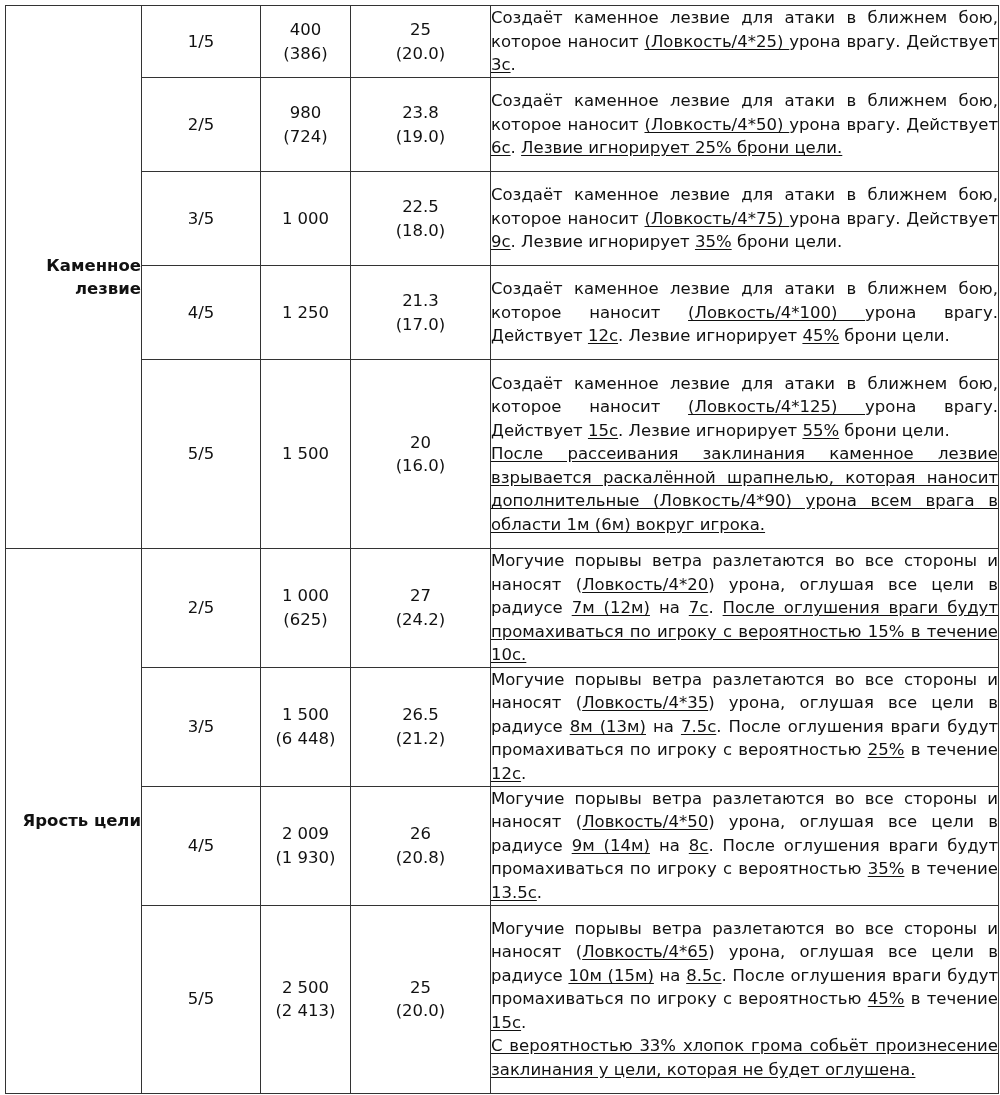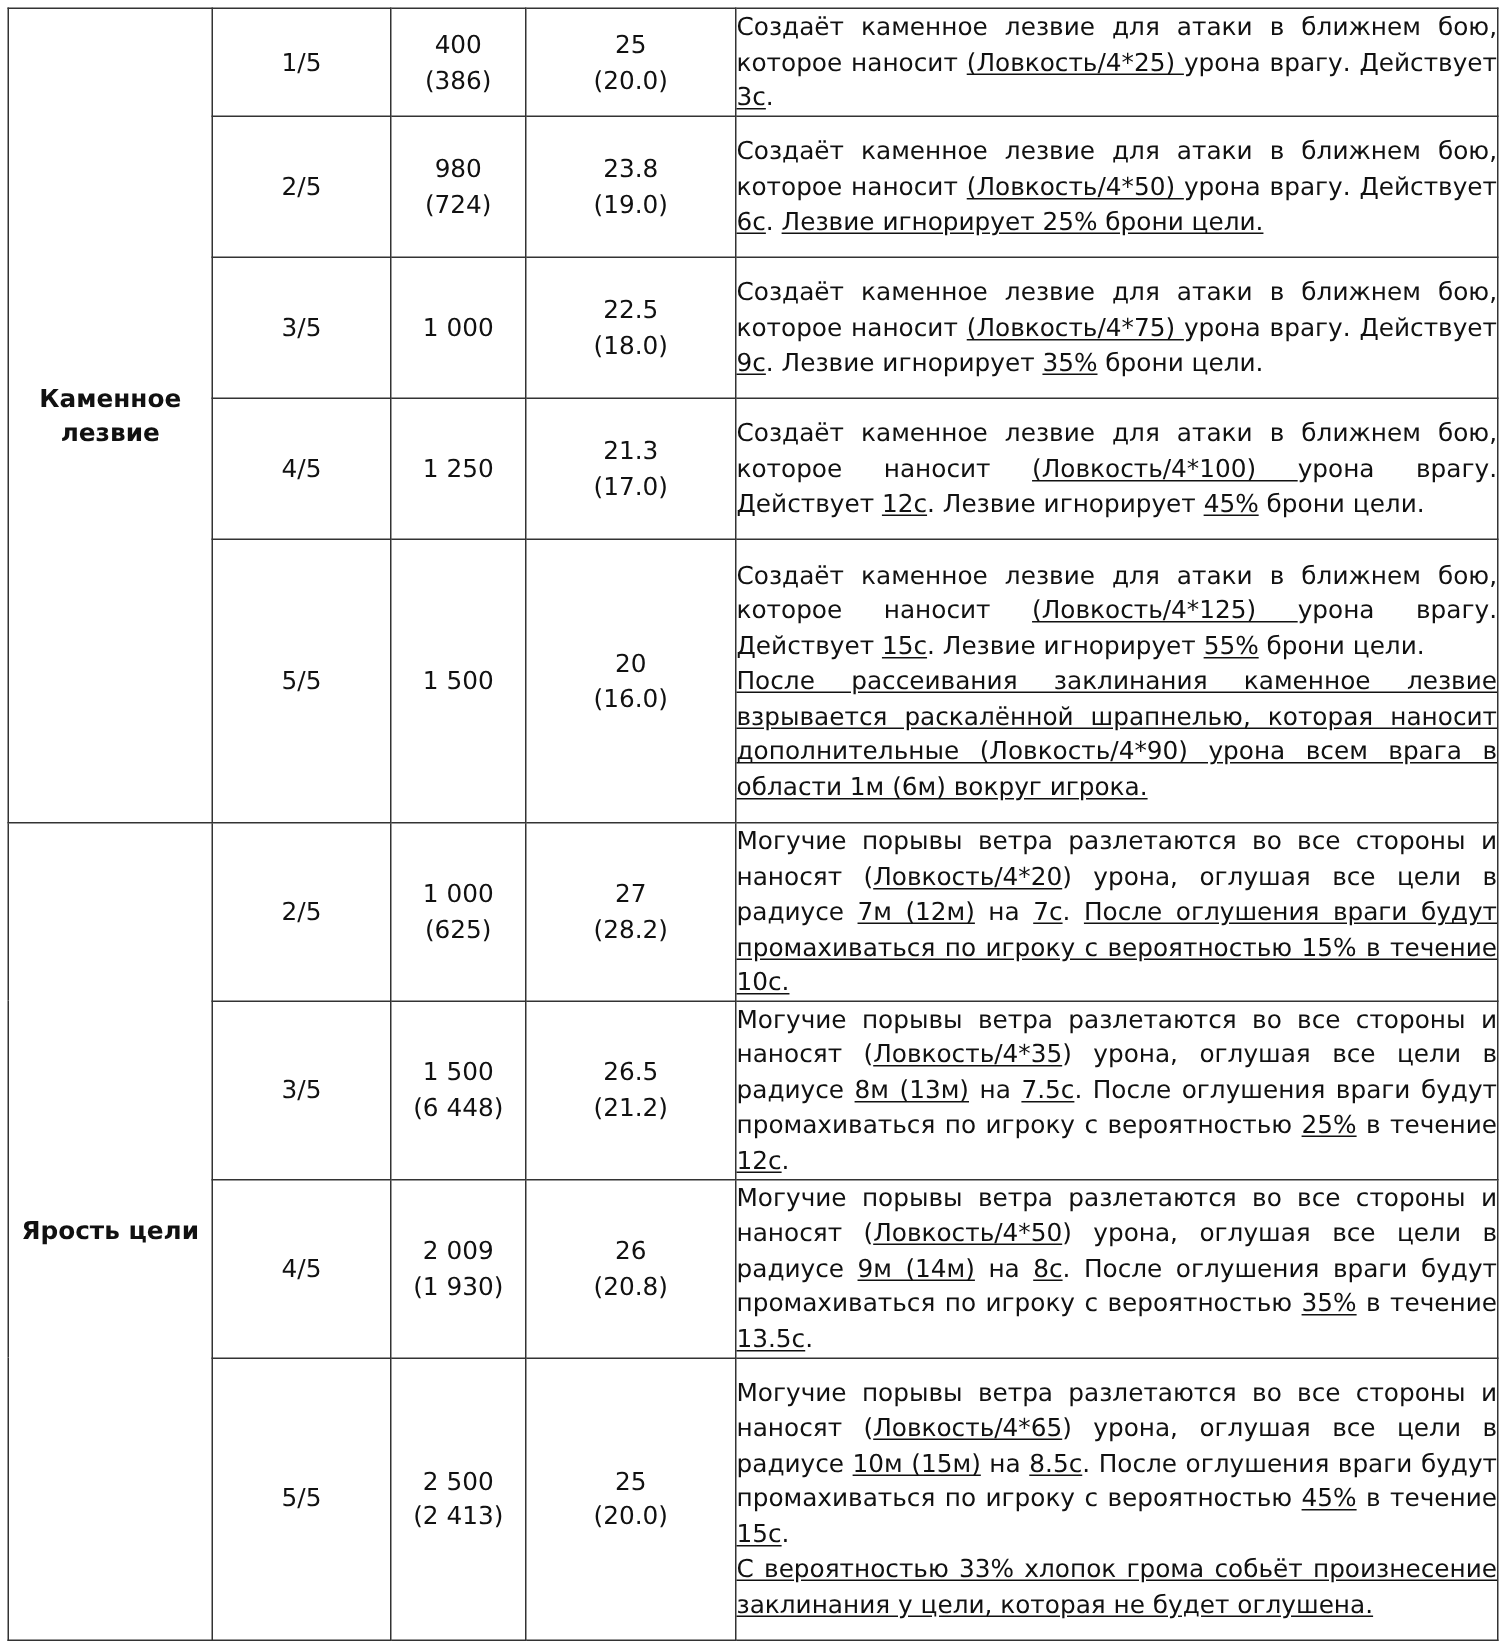--- a/index.html
+++ b/index.html
@@ -14,21 +14,21 @@
     padding: 0;
     vertical-align: middle;
     font-size: 16.5px;
     line-height: 23.5px;
   }
   col.c-name { width: 136px; }
   col.c-lvl { width: 119px; }
   col.c-cost { width: 90px; }
   col.c-cd { width: 140px; }
   col.c-desc { width: 508px; }
-  td.name { text-align: center; font-weight: bold; font-size: 17px; line-height: 22px; }
+  td.name { text-align: right; font-weight: bold; font-size: 17px; line-height: 22px; }
   td.num { text-align: center; }
   td.desc { text-align: justify; padding: 0 3px 0 4px; vertical-align: top; }
   td.desc p { margin: 0; text-align: justify; text-align-last: left; }
   .u { text-decoration: underline; text-underline-offset: 2px; margin-top: 24px; }
   .line { display: block; }
 </style>
 </head>
 <body>
 
 <table class="skills">
@@ -111,21 +111,21 @@
       </tr>
       <tr style="height: 114px;">
         <td class="name" rowspan="4">Ярость цели</td>
         <td class="num">2/5</td>
         <td class="num">
           <span class="line">1 000</span>
           <span class="line">(625)</span>
         </td>
         <td class="num">
           <span class="line">27</span>
-          <span class="line">(28.2)</span>
+          <span class="line">(24.2)</span>
         </td>
         <td class="desc">
           <p><span>Могучие порывы ветра разлетаются во все стороны и наносят (</span><span class="u">Ловкость/4*20</span><span>) урона, оглушая все цели в радиусе </span><span class="u">7м (12м)</span><span> на </span><span class="u">7с</span><span>. </span><span class="u">После оглушения враги будут промахиваться по игроку с вероятностью 15% в течение 10с.</span></p>
         </td>
       </tr>
       <tr style="height: 119px;">
         <td class="num">3/5</td>
         <td class="num">
           <span class="line">1 500</span>
           <span class="line">(6 448)</span>

